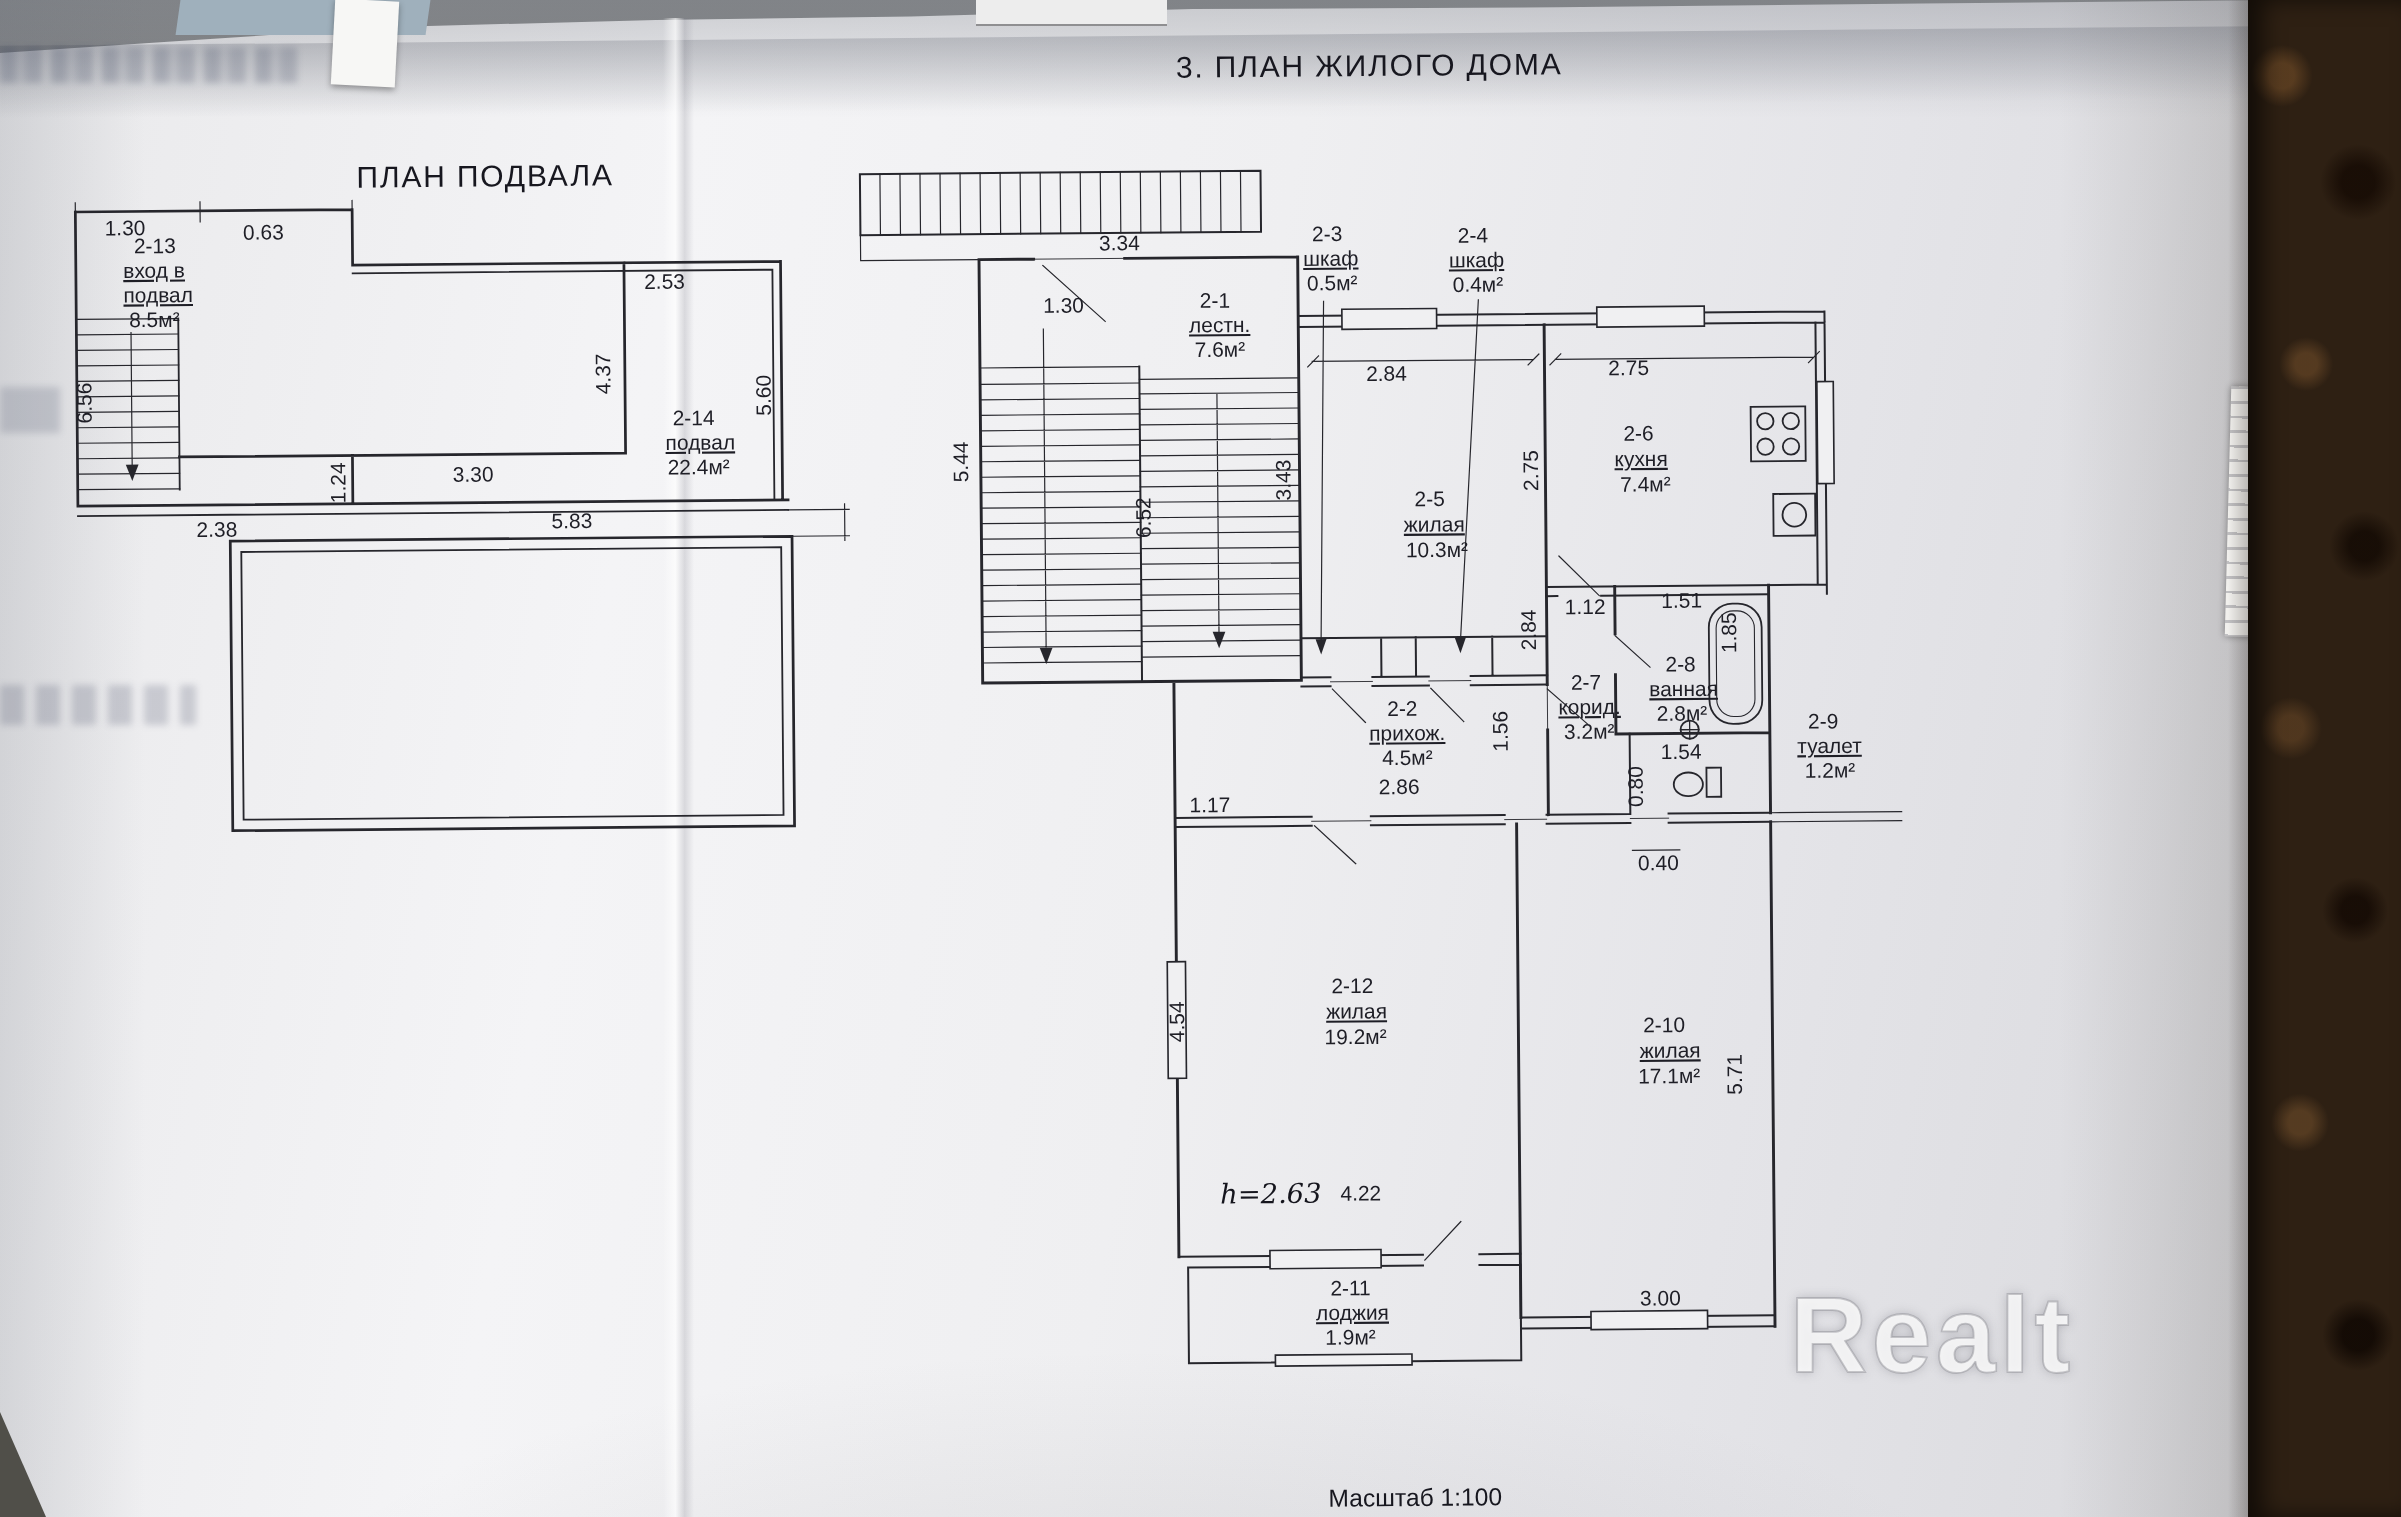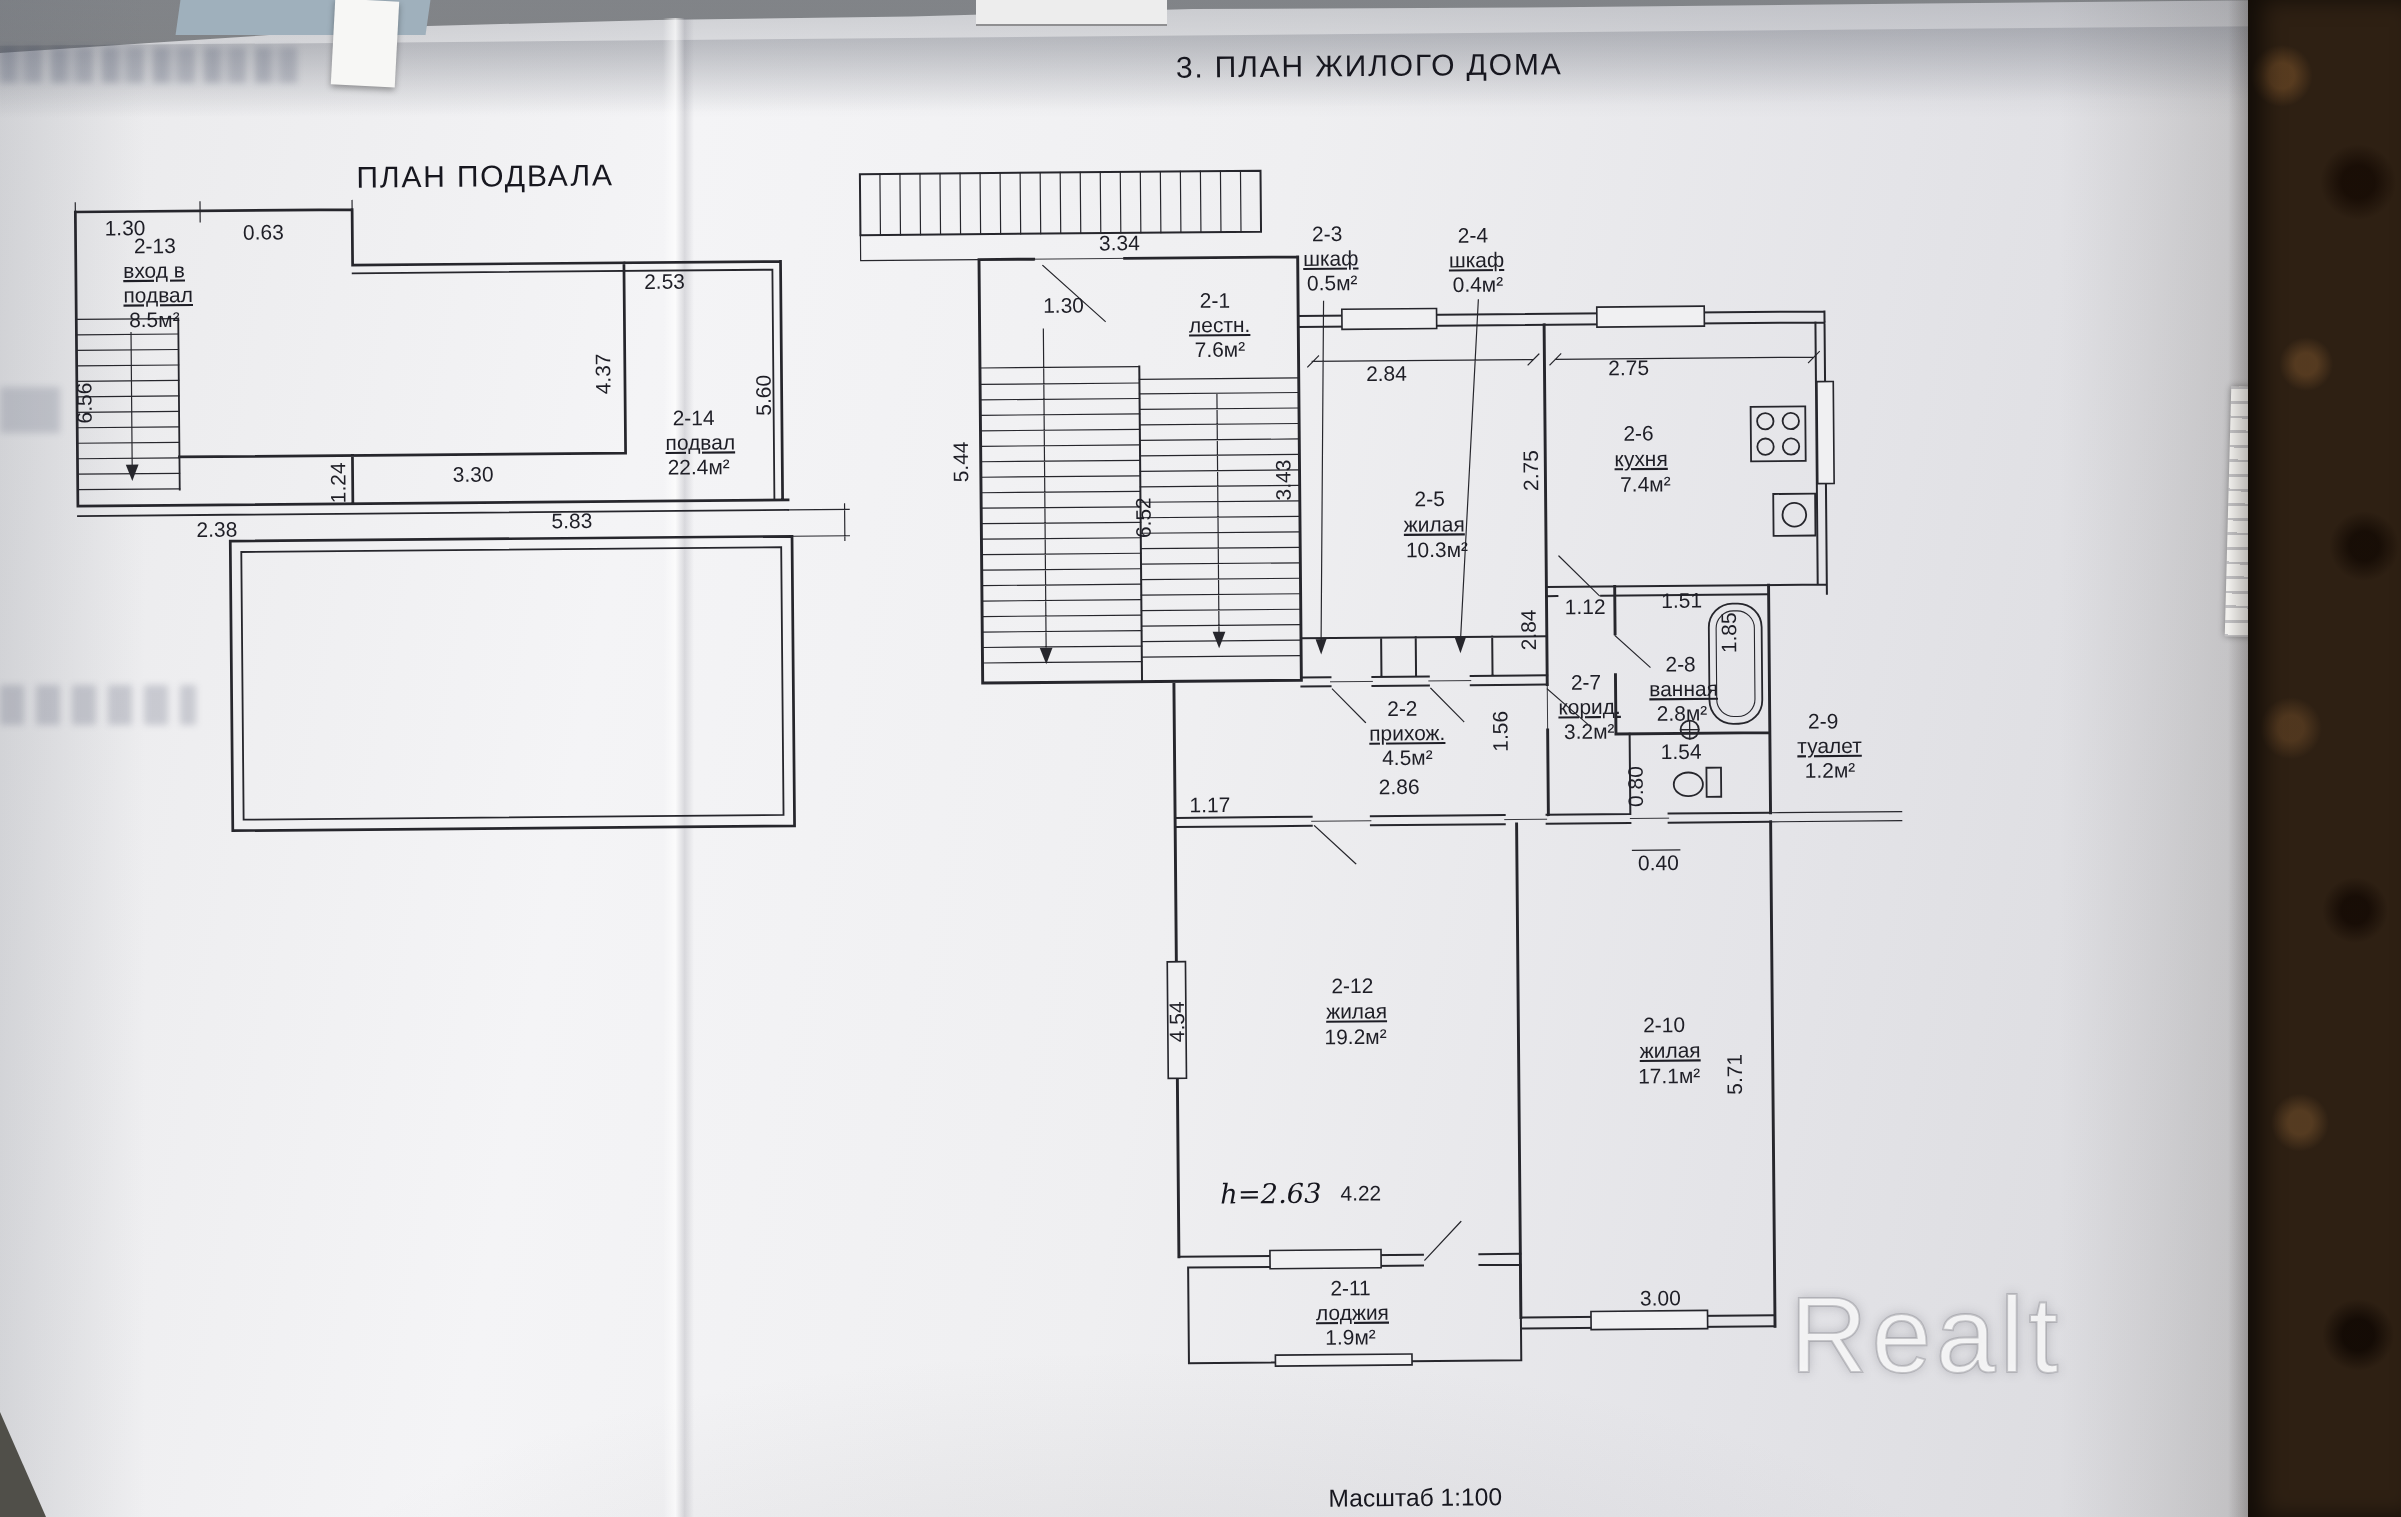--- a/index.html
+++ b/index.html
@@ -40,21 +40,21 @@
       radial-gradient(circle at 72% 12%,rgba(22,11,4,.85) 0 16.4px,transparent 38px),
       radial-gradient(circle at 38% 24%,rgba(132,90,48,.45) 0 11px,transparent 27px),
       radial-gradient(circle at 76% 36%,rgba(18,9,3,.8) 0 14.6px,transparent 35px),
       radial-gradient(circle at 28% 48%,rgba(126,86,46,.42) 0 12.7px,transparent 31px),
       radial-gradient(circle at 70% 60%,rgba(20,10,4,.85) 0 13.7px,transparent 33px),
       radial-gradient(circle at 34% 74%,rgba(132,92,50,.45) 0 12px,transparent 29px),
       radial-gradient(circle at 72% 88%,rgba(16,8,3,.85) 0 15.5px,transparent 36px);
     box-shadow:inset 14.6px 0 22px rgba(0,0,0,.6);}
   .edge-shadow{position:absolute;right:146px;top:0;width:27px;height:1517px;pointer-events:none;
     background:linear-gradient(90deg,transparent,rgba(55,48,42,.38));}
-  .watermark{position:absolute;left:1790px;top:1273px;font-weight:400;font-size:107px;letter-spacing:4.6px;
+  .watermark{position:absolute;left:1790px;top:1273px;font-weight:700;font-size:107px;letter-spacing:4.6px;
     color:rgba(253,253,253,.82);-webkit-text-stroke:1.8px rgba(140,140,146,.45);
     text-shadow:0 0 11px rgba(125,125,132,.45);z-index:9;}
   svg.plan{position:absolute;left:0;top:0;z-index:5;}
   .t{font-family:"Liberation Sans",sans-serif;font-size:23px;fill:#1e1e26;}
   .tt{font-size:33px;letter-spacing:2px;fill:#17171f;}
   .sc{font-size:27px;fill:#17171f;}
   .u{text-decoration:underline;}
   .hand{font-family:"DejaVu Serif",serif;font-style:italic;font-size:30px;fill:#15151d;}
   path,rect.w,circle,ellipse{vector-effect:none;}
 </style>

